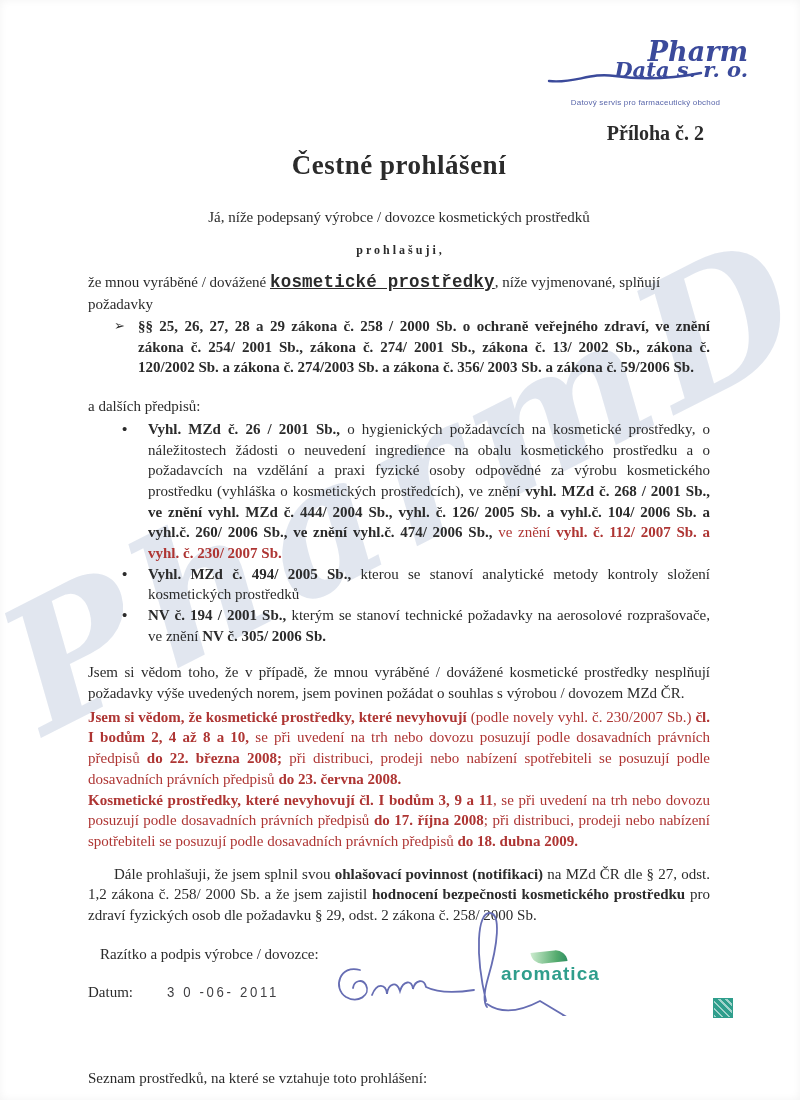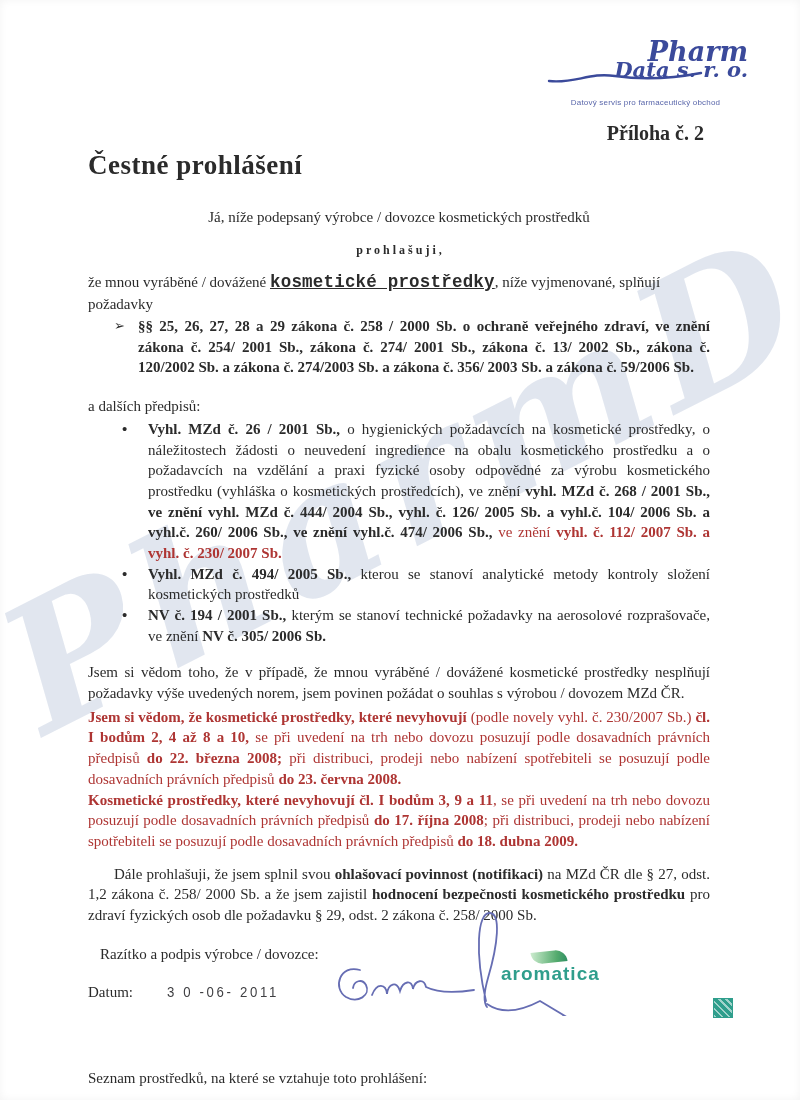--- a/index.html
+++ b/index.html
@@ -40,21 +40,21 @@
   .logo-script{position:relative;height:58px;text-align:right;}
   .logo-line1{font-family:"DejaVu Serif",serif;font-style:italic;font-weight:bold;font-size:27px;line-height:1;margin-left:6px;}
   .logo-line2{font-family:"DejaVu Serif",serif;font-style:italic;font-weight:bold;font-size:21px;line-height:1;margin:-6px 0 0 52px;}
   .logo-swoosh{position:absolute;left:2px;top:30px;width:160px;height:16px;}
   .logo-tagline{font-family:"Liberation Sans",sans-serif;font-size:8px;letter-spacing:.2px;text-align:center;margin-top:2px;opacity:.85;}
   .annex{
     position:absolute;top:122px;right:96px;z-index:1;
     font-weight:bold;font-size:20px;
   }
   
-  h1.doc-title{margin:150px 0 0;text-align:left;font-size:27px;letter-spacing:.5px;}
+  h1.doc-title{margin:150px 0 0;text-align:center;font-size:27px;letter-spacing:.5px;}
   p{margin:0;font-size:15px;line-height:1.38;}
   .center{text-align:center;}
   .intro-line{margin-top:26px;}
   .declare{margin-top:14px;font-weight:bold;font-size:12px;}
   .reqs{margin-top:12px;}
   .b{font-weight:bold;}
   .red{color:var(--red);}
   .u{text-decoration:underline;font-family:Liberation Mono, monospace;}
   .lg{font-size:17.5px;letter-spacing:.2px;}
   .arrow-item{display:flex;margin:1px 0 0 26px;font-size:15px;line-height:1.38;}

